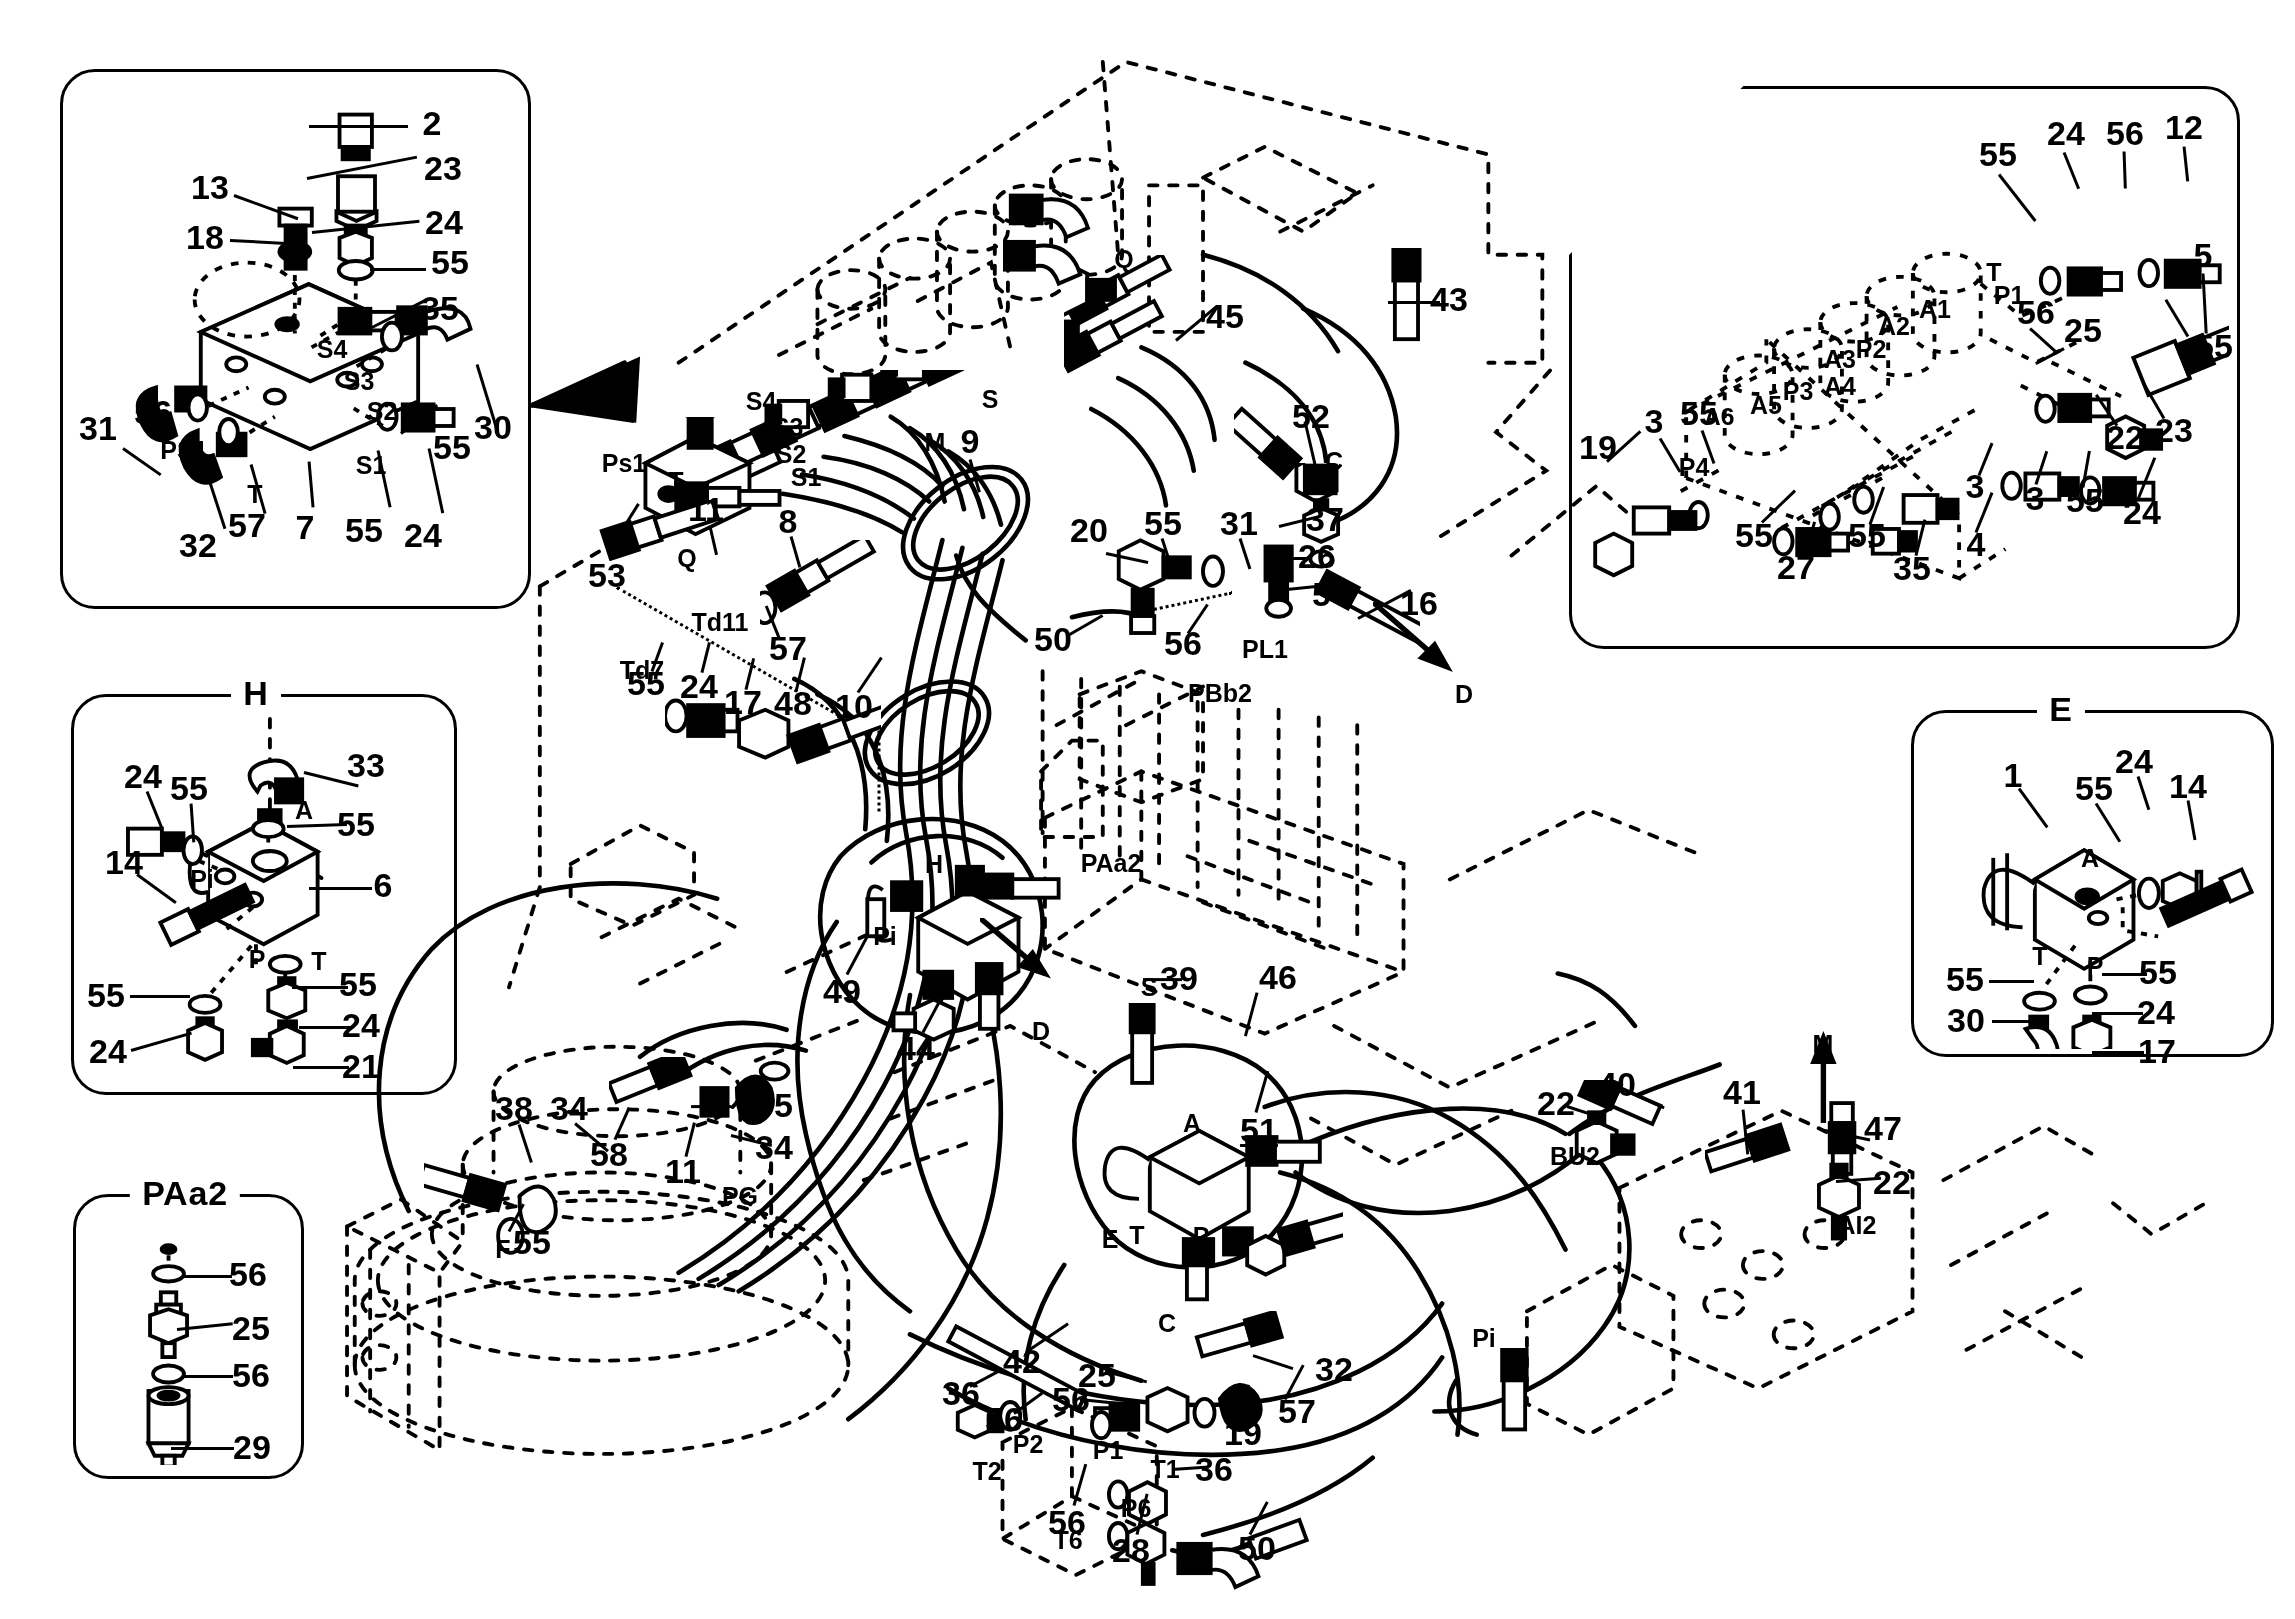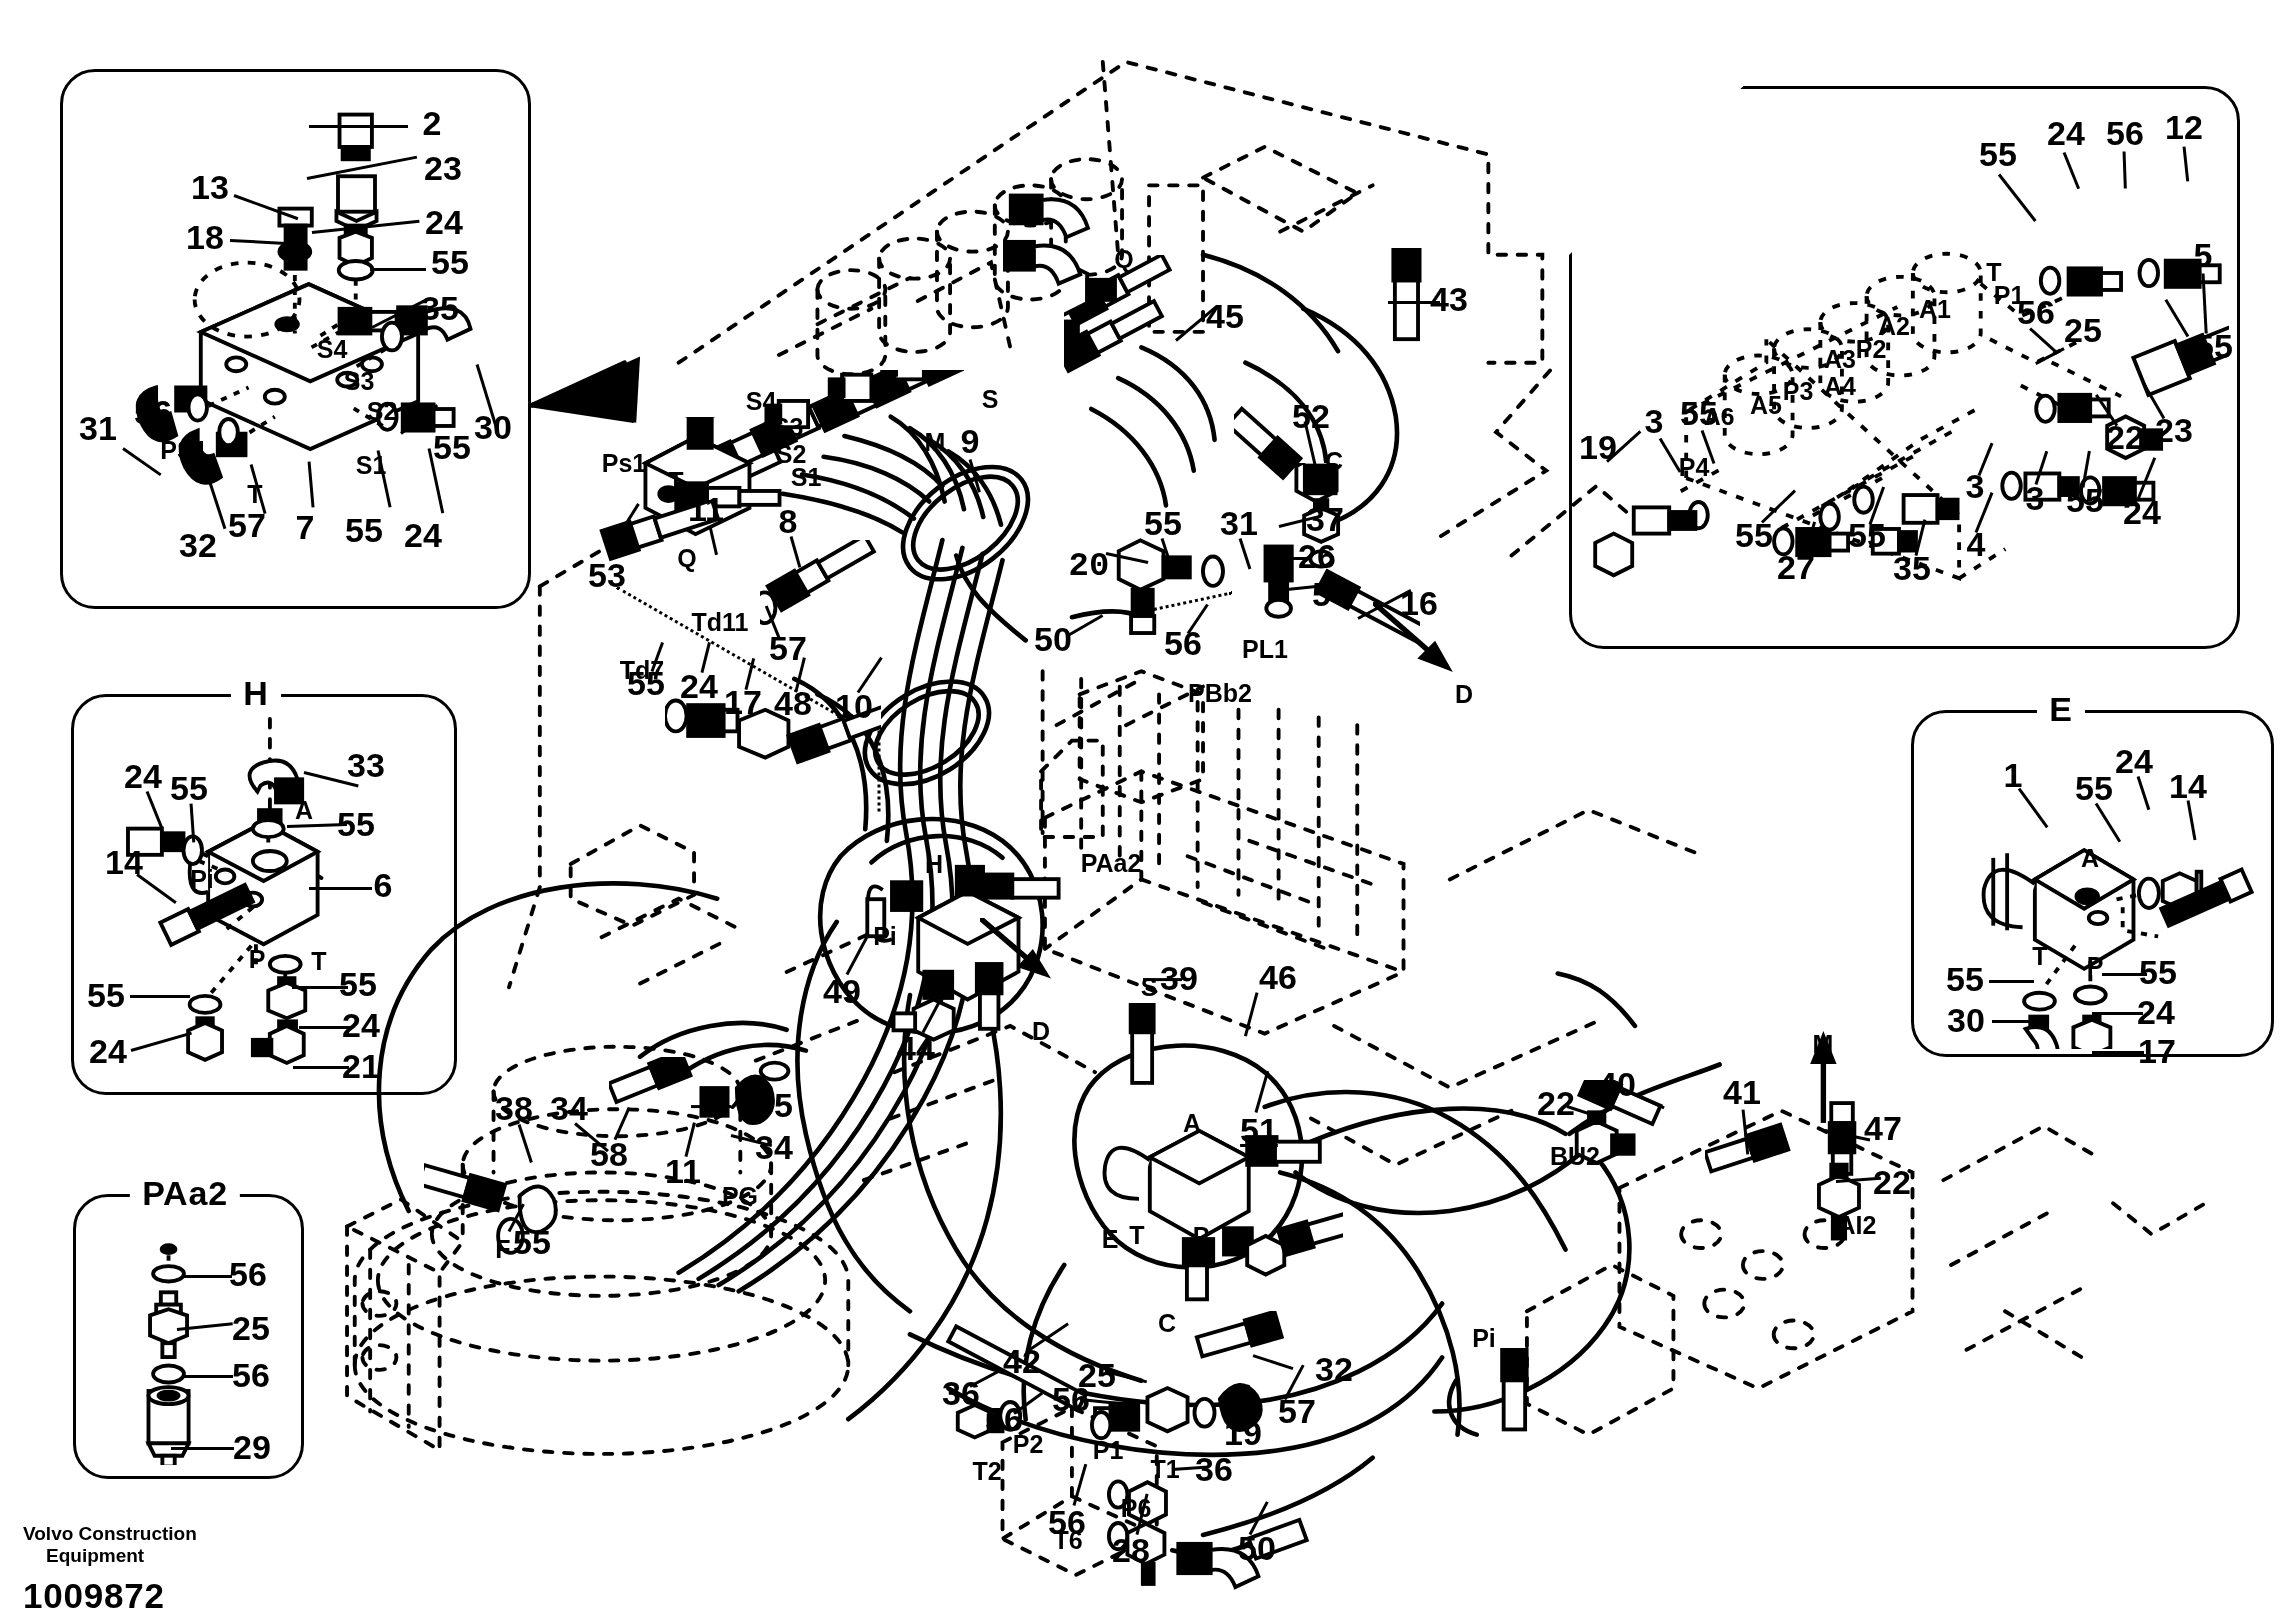--- a/index.html
+++ b/index.html
@@ -1113,21 +1113,21 @@
   <div id="main-labels">
       <div class="lbl" style="left: 1449px; top: 299px;">43</div>
       <div class="lbl" style="left: 1225px; top: 316px;">45</div>
       <div class="lbl" style="left: 1311px; top: 416px;">52</div>
       <div class="lbl" style="left: 1325px; top: 519px;">37</div>
       <div class="lbl" style="left: 1317px; top: 556px;">26</div>
       <div class="lbl" style="left: 1331px; top: 594px;">54</div>
       <div class="lbl" style="left: 1419px; top: 603px;">16</div>
       <div class="lbl" style="left: 1239px; top: 523px;">31</div>
       <div class="lbl" style="left: 1163px; top: 523px;">55</div>
-      <div class="lbl" style="left: 1089px; top: 566px; font-family: Liberation Mono, monospace;">20</div>
+      <div class="lbl" style="left: 1089px; top: 530px;">20</div>
       <div class="lbl" style="left: 1053px; top: 639px;">50</div>
       <div class="lbl" style="left: 1183px; top: 643px;">56</div>
       <div class="lbl" style="left: 607px; top: 575px;">53</div>
       <div class="lbl" style="left: 788px; top: 648px;">57</div>
       <div class="lbl" style="left: 646px; top: 683px;">55</div>
       <div class="lbl" style="left: 699px; top: 686px;">24</div>
       <div class="lbl" style="left: 743px; top: 702px;">17</div>
       <div class="lbl" style="left: 793px; top: 703px;">48</div>
       <div class="lbl" style="left: 854px; top: 706px;">10</div>
       <div class="lbl" style="left: 706px; top: 509px;">11</div>
@@ -1274,22 +1274,15 @@
       <polygon points="84,72 54,62 68,46"></polygon>
     </g>
   </svg>
   <svg class="fitSVG" style="left:1797px;top:1026px;" width="62" height="100" viewBox="0 0 80 130">
     <g stroke="#000" stroke-width="7" fill="#000">
       <line x1="34" y1="126" x2="34" y2="24"></line>
       <polygon points="34,16 22,46 46,46"></polygon>
     </g>
   </svg>
 
-  <div id="footer">
-    <div class="brand">
-      <span>Volvo Construction</span>
-      <span class="l2">Equipment</span>
-    </div>
-    <div class="docnum">1009872</div>
-  </div>
 
 </div>
 
 
 </body></html>

